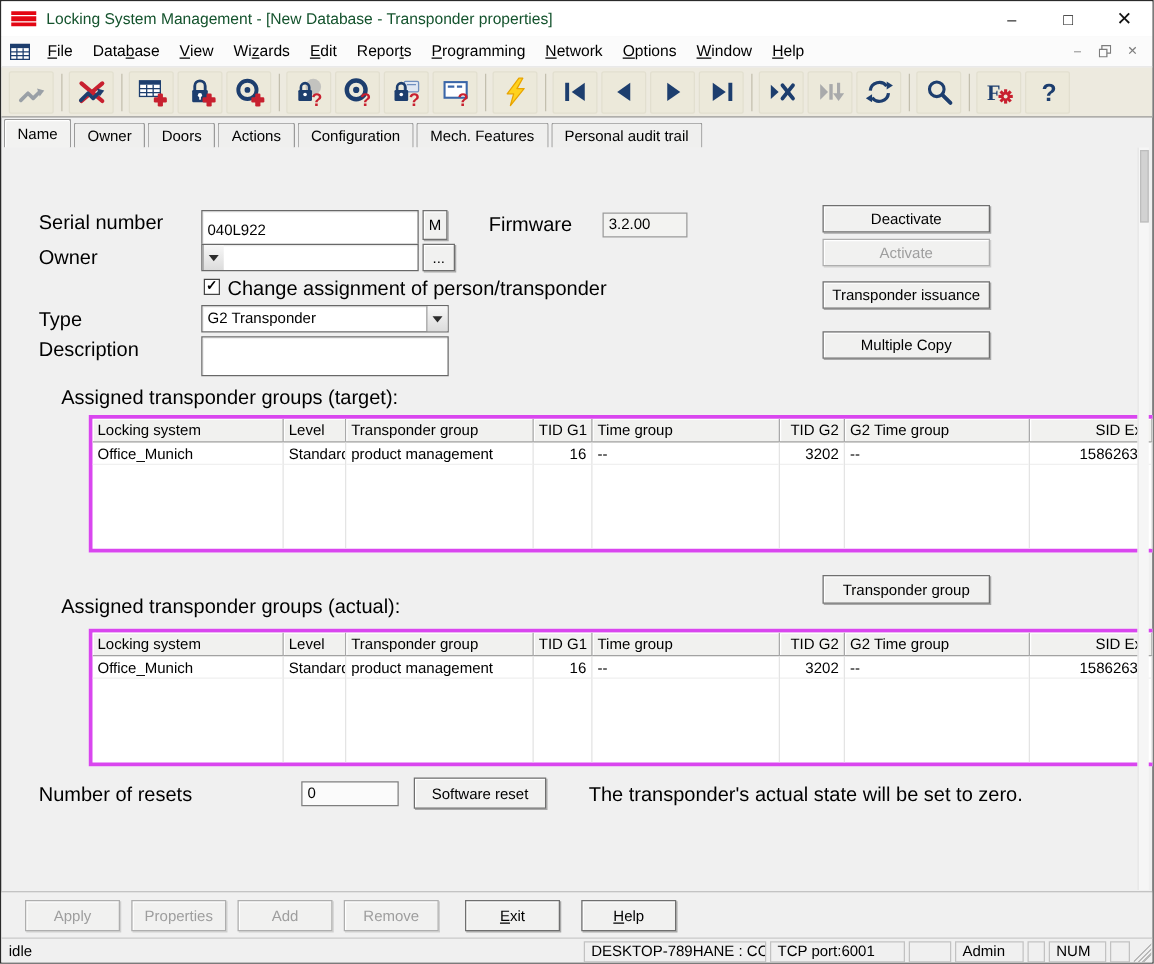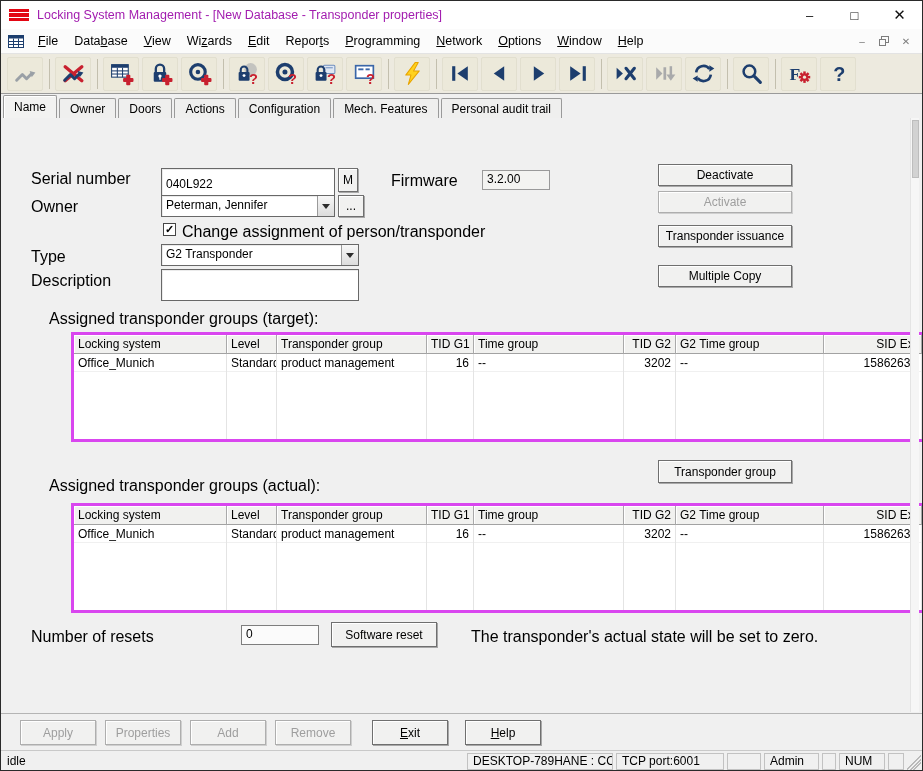--- a/index.html
+++ b/index.html
@@ -4,21 +4,21 @@
 <style>
   html,body{margin:0;padding:0;background:#d8d8d8;}
   *{box-sizing:border-box;}
   body{font-family:"Liberation Sans",sans-serif;}
   .window{position:relative;width:923px;height:771px;background:#f0f0f0;border:1px solid #2a2a2a;overflow:hidden;}
 
   
   .titlebar{position:absolute;left:0;top:0;width:100%;height:28px;background:#ffffff;display:flex;align-items:center;}
   .logo{width:22px;margin:0 6px 0 8px;}
   .logo i{display:block;width:20px;height:3.2px;background:#e30613;margin:1.6px 0;}
-  .wtitle{font-size:12.5px;color:#a21caf;white-space:nowrap;}
+  .wtitle{font-size:12.5px;color:#14532d;white-space:nowrap;}
   .wctrls{margin-left:auto;display:flex;height:100%;}
   .wc{width:45px;display:flex;align-items:center;justify-content:center;font-size:13px;color:#111;cursor:default;}
 
   
   .menubar{position:absolute;left:0;top:28px;width:100%;height:25px;background:#fbfbfb;display:flex;align-items:center;border-bottom:1px solid #e3e3e3;}
   .mdiicon{margin:0 6px 0 7px;display:flex;}
   .mi{font-size:12.5px;color:#000;padding:0 8px;height:100%;display:flex;align-items:center;white-space:nowrap;}
   .mdictrls{margin-left:auto;display:flex;align-items:center;gap:6px;padding-right:8px;}
   .mdc{width:16px;height:14px;display:flex;align-items:center;justify-content:center;font-size:10px;color:#7d7d7d;}
 
@@ -346,21 +346,20 @@
     </div>
 
   <span class="lbl" style="left:30px;top:169px;">Serial number</span>
   <input class="input" style="left: 160px; top: 167px; width: 174px; height: 32px;" value="040L922">
   <div class="btn" style="left:337px;top:167px;width:20px;height:24px;">M</div>
   <span class="lbl" style="left:390px;top:171px;">Firmware</span>
   <span class="rovalue" style="left:458px;top:169px;width:68px;height:20px;margin-left:23px;">3.2.00</span>
 
   <span class="lbl" style="left:30px;top:197px;">Owner</span>
   <div class="combo" style="left:160px;top:194px;width:174px;height:22px;">
-    <span class="val">Peterman, Jennifer</span>
     <span class="dd">
         <i></i>
       </span>
   </div>
   <div class="btn" style="left:337px;top:194px;width:26px;height:22px;">...</div>
 
   <span class="cb" style="left:162px;top:222px;">✓</span>
   <span class="lbl" style="left:181px;top:222px;">Change assignment of person/transponder</span>
 
   <span class="lbl" style="left:30px;top:247px;">Type</span>

